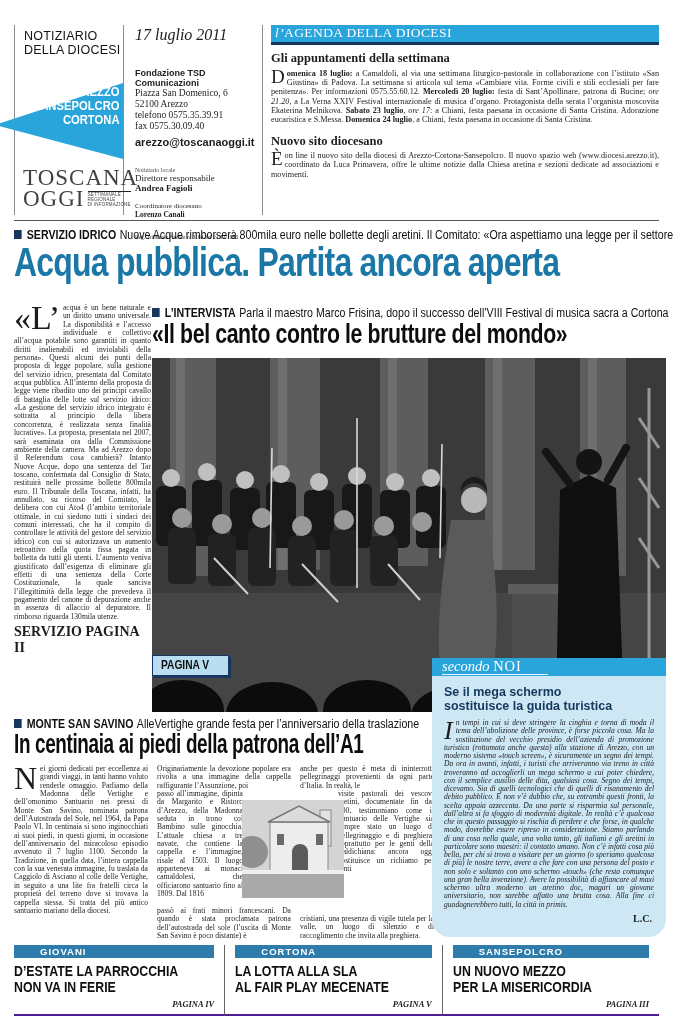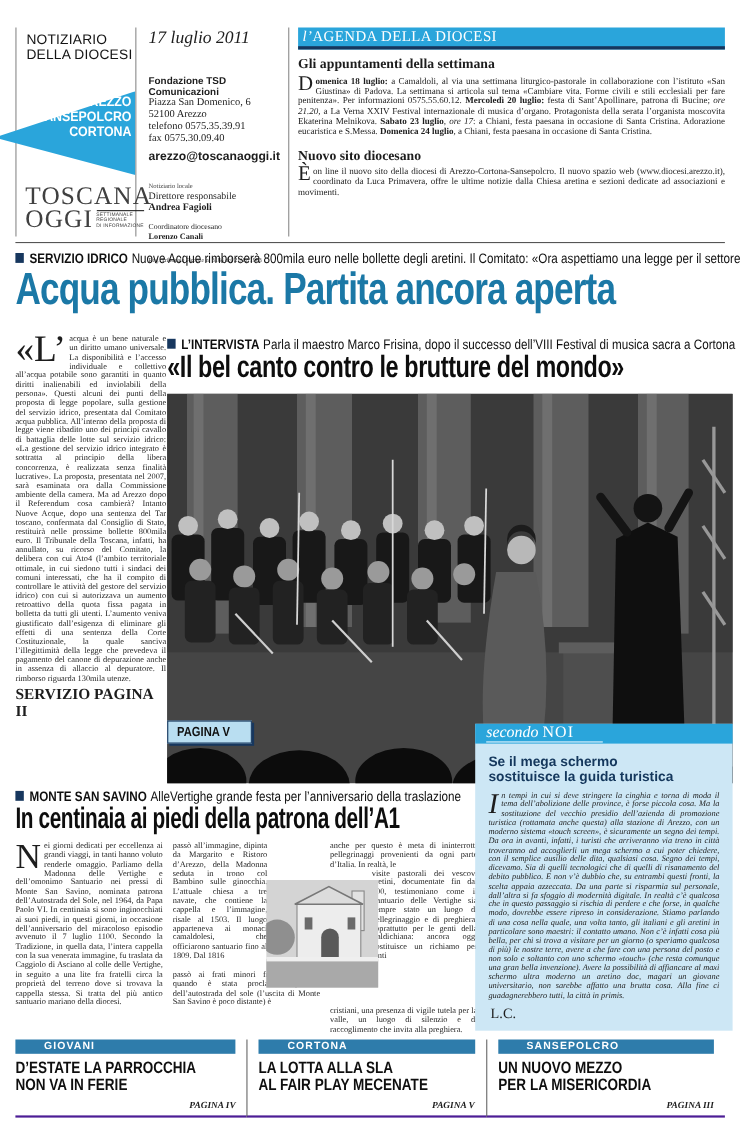--- a/index.html
+++ b/index.html
@@ -71,30 +71,30 @@
   .water-more{font-weight:bold;font-size:14px;text-align:left;margin-top:3px;}
 
   
   .photo{position:absolute;left:152px;top:358px;width:514px;height:354px;background:#3f3f3f;}
   .pagina-label{position:absolute;left:152px;top:655px;z-index:5;background:#b9def1;
                 border:1px solid #17375e;box-shadow:2px 2px 0 #17375e;padding:2px 10px 3px 8px;
                 font-family:"Liberation Sans",sans-serif;font-weight:bold;font-size:12px;color:#101010;}
   .pagina-label span{display:inline-block;transform:scaleX(.85);transform-origin:0 50%;}
 
   
-  .secondo{position:absolute;left:432px;top:658px;width:234px;height:279px;background:#cde7f5;z-index:4;}
+  .secondo{position:absolute;left:432px;top:658px;width:234px;height:279px;background:#cde7f5;z-index:4;border-radius:18px;}
   .secondo-bar{background:#2aa5db;height:18px;line-height:17px;color:#fff;padding-left:10px;font-size:14.5px;}
   .secondo-bar .word{border-bottom:1px solid #eaf7ff;padding-right:26px;}
   .secondo-bar .it{font-style:italic;}
   .secondo-bar .caps{letter-spacing:1px;}
   .secondo-title{font-family:"Liberation Sans",sans-serif;font-weight:bold;font-size:12.5px;
                  line-height:14px;color:#14375c;padding:9px 12px 6px;white-space:pre-line;}
   .secondo-body{font-style:italic;font-size:7.6px;line-height:8.25px;text-align:justify;padding:0 12px;}
   .secondo-cap{float:left;font-size:26px;line-height:23px;padding-right:3px;}
-  .secondo-sig{text-align:left;font-weight:normal;font-size:13px;padding:4px 14px 0;}
+  .secondo-sig{text-align:right;font-weight:bold;font-size:10px;padding:4px 14px 0;}
 
   
   .monte-cols{position:absolute;left:14px;top:765px;width:421px;display:flex;gap:9px;}
   .mcol{width:134px;font-size:7.6px;line-height:8.35px;text-align:justify;}
   .mcol p{margin:0;}
   .monte-cap{float:left;font-size:32px;line-height:27px;padding-right:3px;}
   .sp2{float:right;width:48px;height:117px;}
   .sp3{float:left;width:38px;height:125px;}
   .clr{clear:right;} .cll{clear:left;}
   .sanctuary{position:absolute;left:242px;top:800px;width:102px;height:98px;z-index:3;}
@@ -280,20 +280,21 @@
   </aside>
 
   <div class="kicker k3"><span class="sq"></span><span class="tag">MONTE SAN SAVINO</span><span>AlleVertighe grande festa per l’anniversario della traslazione</span></div>
   <div class="h3">In centinaia ai piedi della patrona dell’A1</div>
 
   <div class="monte-cols">
     <div class="mcol">
       <p><span class="monte-cap">N</span><span>ei giorni dedicati per eccellenza ai grandi viaggi, in tanti hanno voluto renderle omaggio. Parliamo della Madonna delle Vertighe e dell’omonimo Santuario nei pressi di Monte San Savino, nominata patrona dell’Autostrada del Sole, nel 1964, da Papa Paolo VI. In centinaia si sono inginocchiati ai suoi piedi, in questi giorni, in occasione dell’anniversario del miracoloso episodio avvenuto il 7 luglio 1100. Secondo la Tradizione, in quella data, l’intera cappella con la sua venerata immagine, fu traslata da Caggiolo di Asciano al colle delle Vertighe, in seguito a una lite fra fratelli circa la proprietà del terreno dove si trovava la cappella stessa. Si tratta del più antico santuario mariano della diocesi.</span></p>
     </div>
     <div class="mcol">
+      <p>Originariamente la devozione popolare era rivolta a una immagine della cappella raffigurante l’Assunzione, poi</p>
       <p><span class="sp2"></span><span>passò all’immagine, dipinta da Margarito e Ristoro d’Arezzo, della Madonna seduta in trono col Bambino sulle ginocchia. L’attuale chiesa a tre navate, che contiene la cappella e l’immagine, risale al 1503. Il luogo apparteneva ai monaci camaldolesi, che officiarono santuario fino al 1809. Dal 1816</span></p>
       <p class="clr">passò ai frati minori francescani. Da quando è stata proclamata patrona dell’autostrada del sole (l’uscita di Monte San Savino è poco distante) è</p>
     </div>
     <div class="mcol">
       <p>anche per questo è meta di ininterrotti pellegrinaggi provenienti da ogni parte d’Italia. In realtà, le</p>
       <p><span class="sp3"></span><span>visite pastorali dei vescovi aretini, documentate fin dal 500, testimoniano come il Santuario delle Vertighe sia sempre stato un luogo di pellegrinaggio e di preghiera, soprattutto per le genti della Valdichiana: ancora oggi costituisce un richiamo per tanti</span></p>
       <p class="cll">cristiani, una presenza di vigile tutela per la valle, un luogo di silenzio e di raccoglimento che invita alla preghiera.</p>
     </div>
   </div>
 

